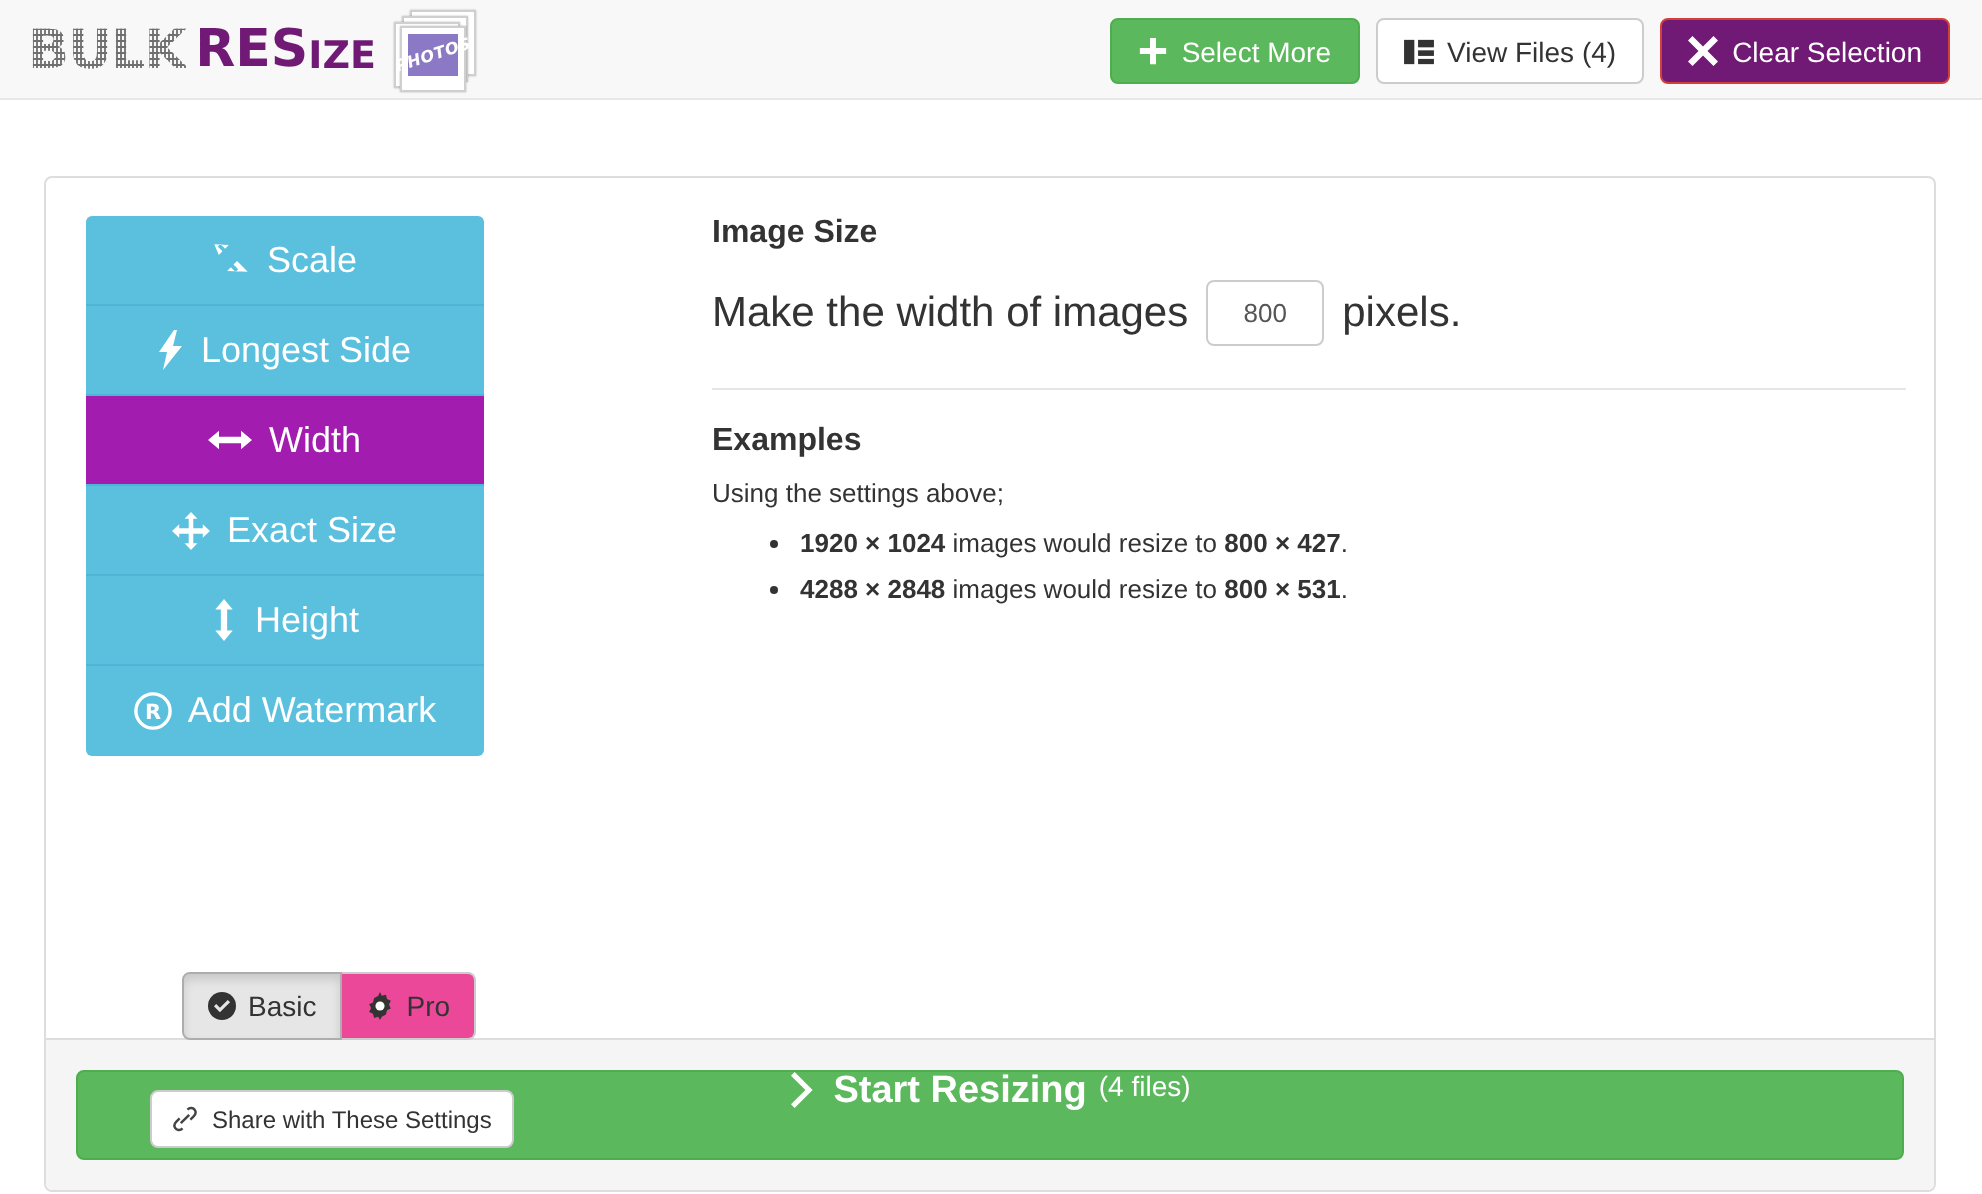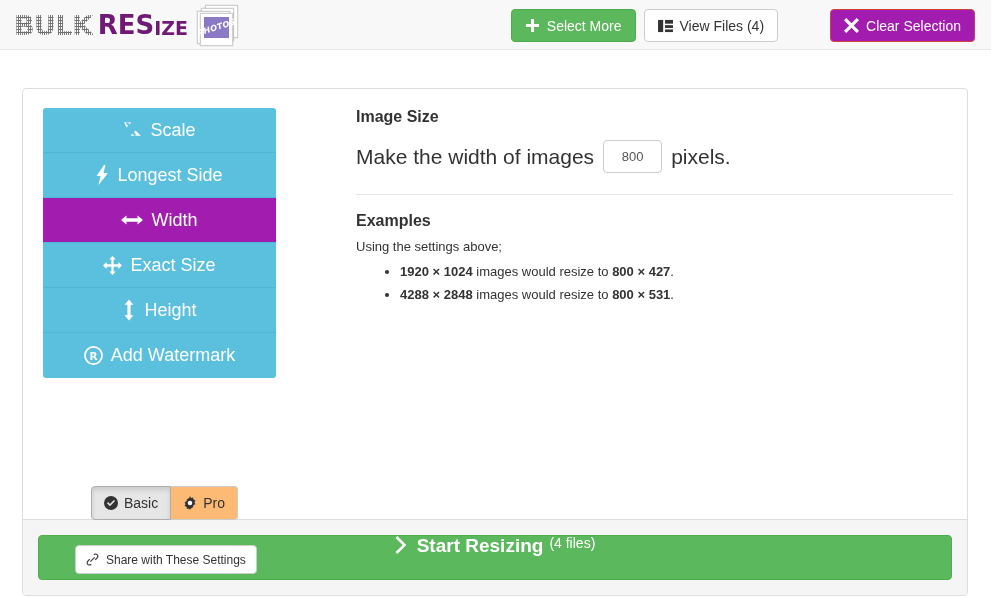--- a/index.html
+++ b/index.html
@@ -104,21 +104,21 @@
     border-radius: 4px;
     font-size: 14px;
     font-weight: normal;
     cursor: pointer;
     border: 1px solid transparent;
     white-space: nowrap;
     line-height: 1;
   }
   .hbtn-success { background: #5cb85c; border-color: #4cae4c; color: #ffffff; }
   .hbtn-default { background: #ffffff; border-color: #cccccc; color: #333333; }
-  .hbtn-danger  { background: #a21caf; border-color: #d43f3a; color: #ffffff; margin-left: 44px; }
+  .hbtn-danger  { background: #701a75; border-color: #d43f3a; color: #ffffff; }
   .hbtn .ico { display: inline-flex; align-items: center; }
 
   
   #panel {
     position: absolute;
     left: 22px; top: 88px;
     width: 946px;
     background: #ffffff;
     border: 1px solid #dddddd;
     border-radius: 4px;
@@ -126,21 +126,21 @@
   #panel-body {
     position: relative;
     padding: 19px 20px 22px 20px;
     min-height: 430px;
   }
 
   
   #sidebar {
     position: absolute;
     left: 20px; top: 19px;
-    width: 233px;
+    width: 199px;
   }
   .tab {
     display: flex;
     align-items: center;
     justify-content: center;
     gap: 8px;
     height: 45px;
     background: #5bc0de;
     color: #ffffff;
     font-size: 18px;
@@ -158,21 +158,21 @@
     display: flex;
   }
   .mode-btn {
     display: inline-flex;
     align-items: center;
     gap: 6px;
     height: 34px;
     padding: 0 12px;
     font-size: 14px;
     color: #333333;
-    background: #fdba74;
+    background: #ec4899;
     border: 1px solid #cccccc;
     cursor: pointer;
     line-height: 1;
   }
   .mode-btn:first-child { border-radius: 4px 0 0 4px; align-items: center; }
   .mode-btn:last-child { border-radius: 0 4px 4px 0; border-left: none; }
   .mode-btn.active {
     background: #e6e6e6;
     border-color: #adadad;
     box-shadow: inset 0 3px 5px rgba(0,0,0,.125);

